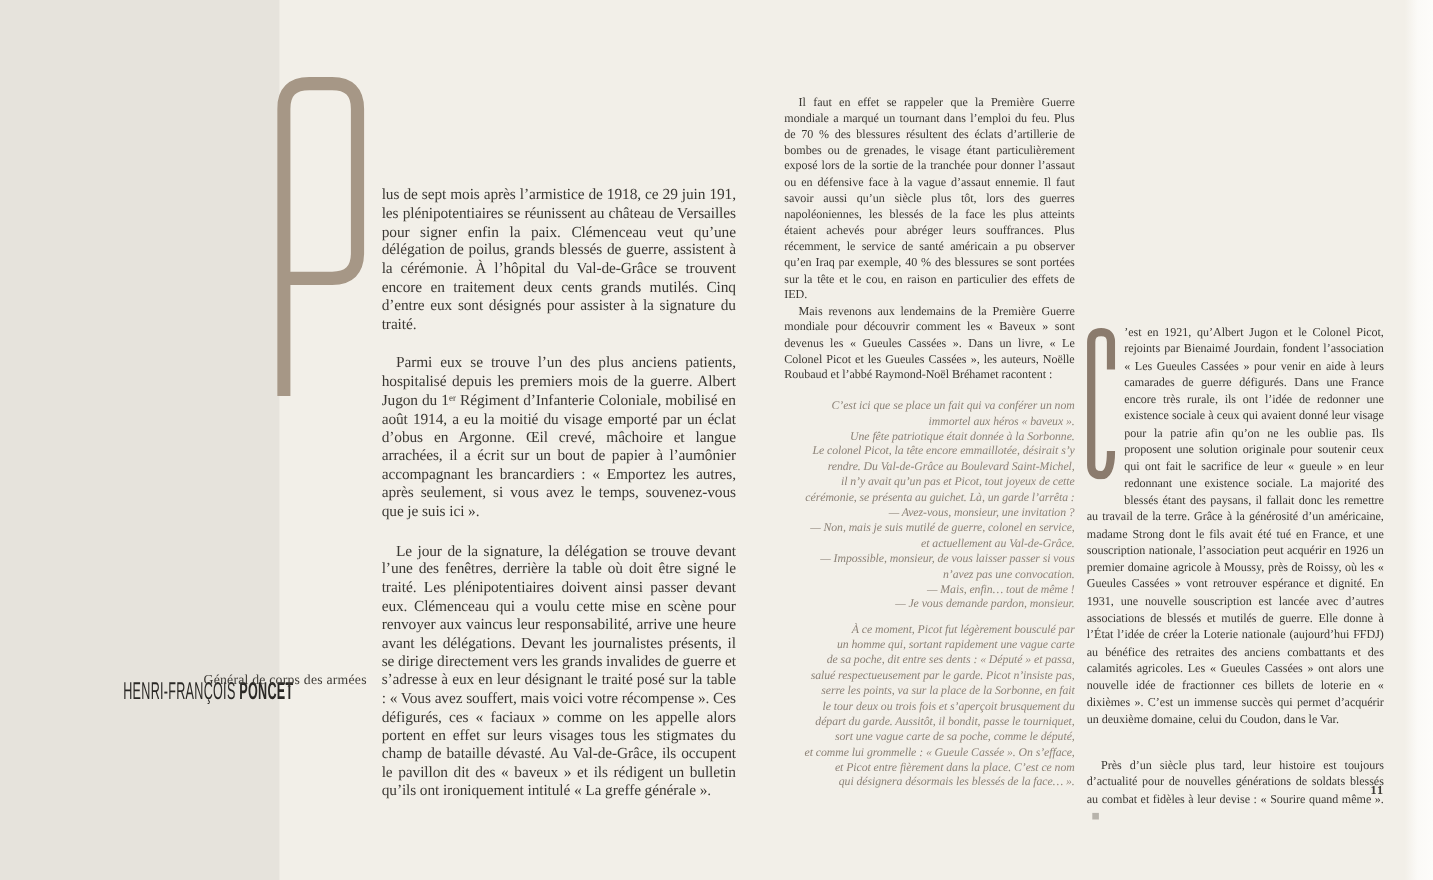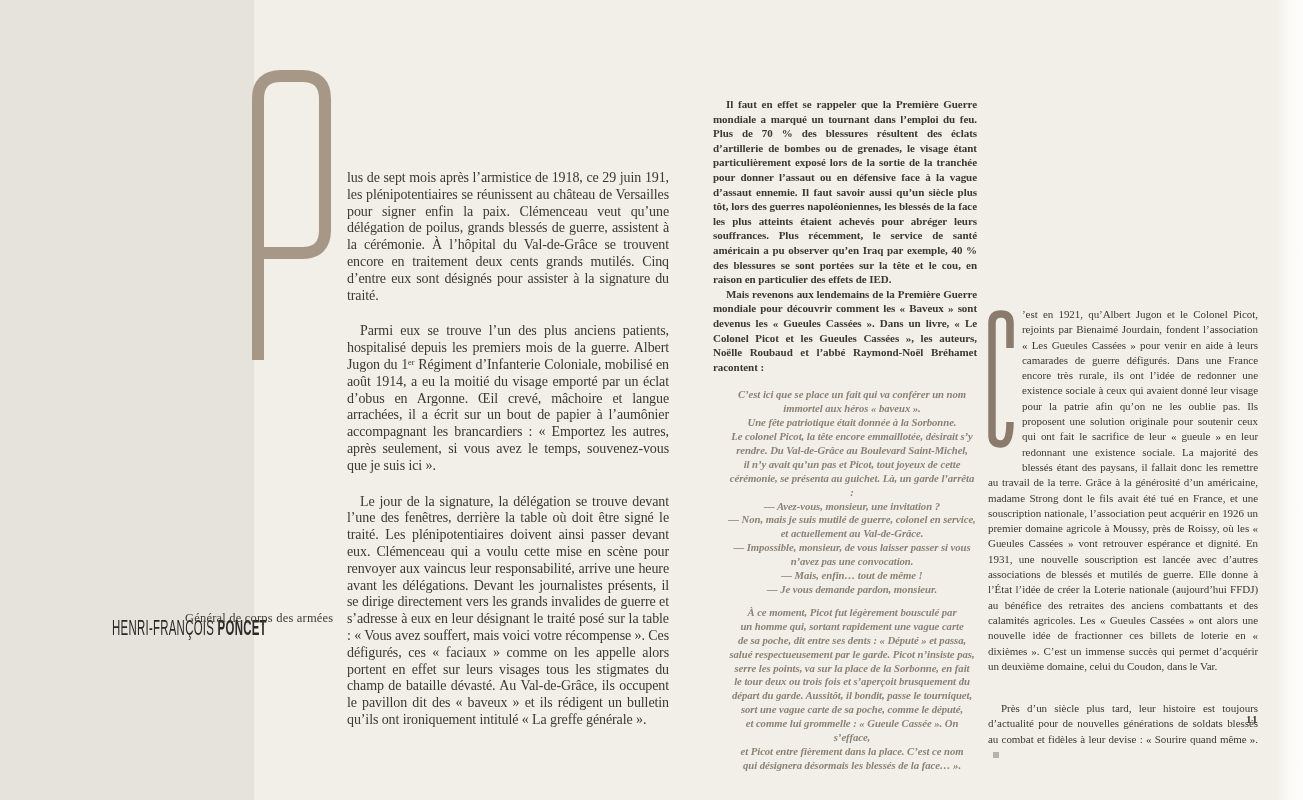--- a/index.html
+++ b/index.html
@@ -11,40 +11,40 @@
   }
   .canvas{position:absolute;inset:0;width:1303px;height:800px;}
 
   
   .left-strip{position:absolute;left:0;top:0;width:254px;height:800px;background:#e6e3dc;}
   .right-edge{position:absolute;right:0;top:0;width:26px;height:800px;
     background:linear-gradient(to right,#f2efe8 0%,#fbfaf7 45%,#fdfcfa 100%);}
 
   
   .dropcap-p{position:absolute;left:252px;top:70px;width:80px;height:290px;}
-  .col3-wrap{position:absolute;left:988px;top:307px;width:270px;}
+  .col3-wrap{position:absolute;left:988px;top:295px;width:270px;}
   .cfloat{float:left;width:28px;height:150px;margin:3px 6px 0 0;}
   .sr{position:absolute;width:1px;height:1px;overflow:hidden;clip:rect(0 0 0 0);white-space:nowrap;}
 
   
   .col{position:absolute;}
   .col p{margin:0;}
   .col1{left:347px;top:170px;width:322px;
     font-size:14px;line-height:16.8px;text-align:justify;letter-spacing:-0.1px;
     hyphens:auto;font-family:Liberation Serif, serif;-webkit-hyphens:auto;}
   .col1 p + p{margin-top:19px;text-indent:13px;}
 
-  .col2{left:713px;top:97px;width:264px;
+  .col2{left:713px;top:86px;width:264px;
     font-size:11px;line-height:14.6px;text-align:justify;letter-spacing:-0.05px;
-    hyphens:auto;font-weight:bold;-webkit-hyphens:auto;}
+    hyphens:auto;-webkit-hyphens:auto;}
   .col2 p.indent{text-indent:13px;}
   .quote{
     margin-top:9px !important;margin-left:14px !important;width:250px;
     font-style:italic;font-size:10.7px;line-height:13.9px;
-    text-align:center;color:#8b8176;white-space:pre-line;text-indent:0 !important;}
+    text-align:right;color:#8b8176;white-space:pre-line;text-indent:0 !important;}
   .q1{margin-top:14px !important;}
 
   .col3-wrap{font-size:11px;line-height:15.3px;text-align:justify;letter-spacing:-0.05px;
     hyphens:auto;-webkit-hyphens:auto;}
   .col3-wrap p{margin:0;}
   .col3-wrap p.last{margin-top:27px;text-indent:13px;}
   .endmark{display:inline-block;width:6px;height:6px;background:#b7b3ab;margin-left:5px;}
 
   
   .author-name{position:absolute;left:112px;top:617px;

